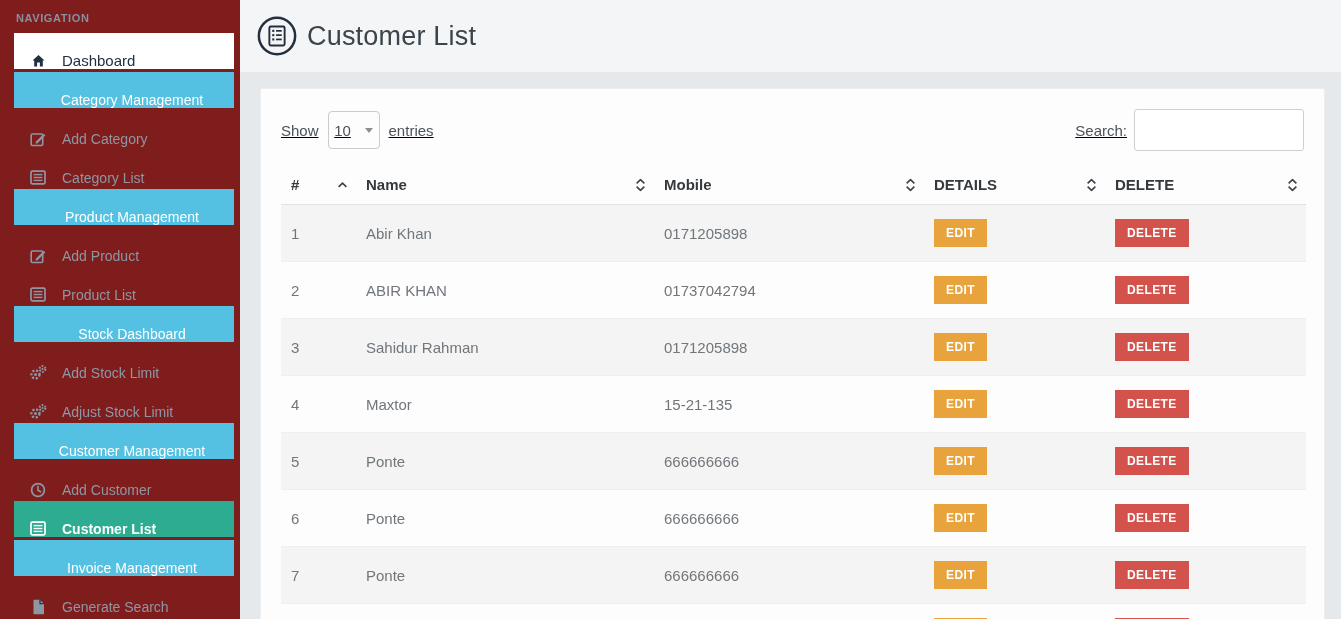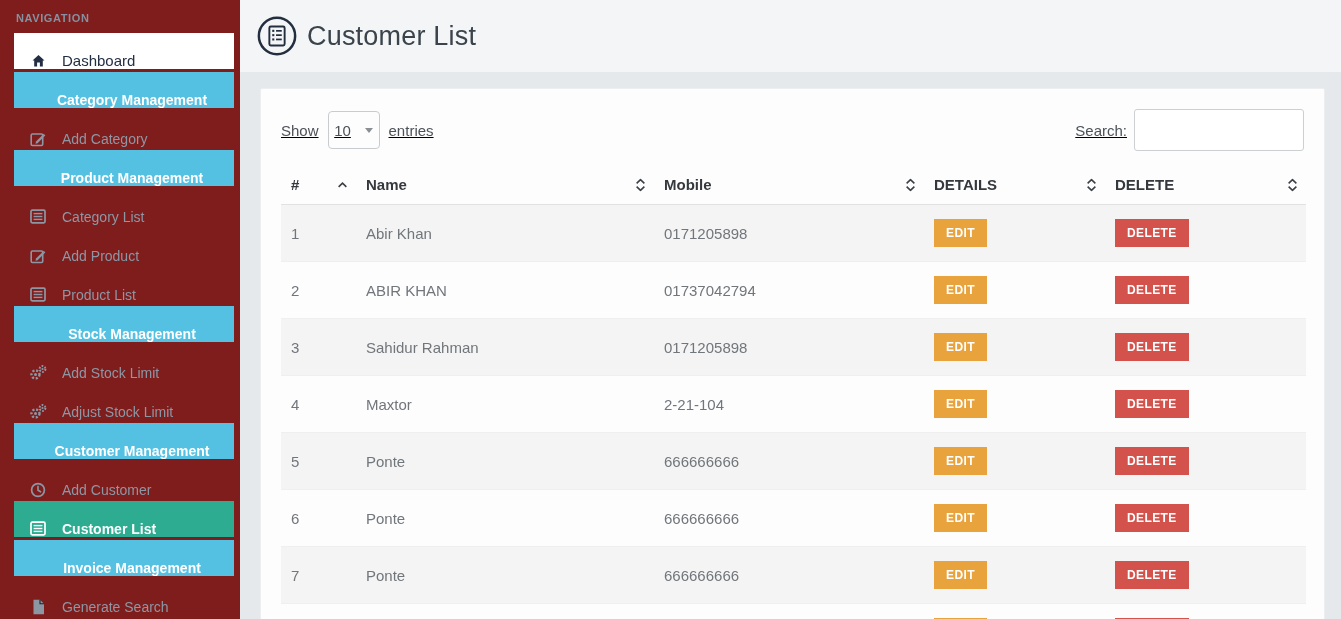--- a/index.html
+++ b/index.html
@@ -8,21 +8,21 @@
 
   
   .sidebar { position:absolute; left:0; top:0; width:248px; height:619px;
     background:#7f1d1d; overflow:hidden; }
   .nav-label { color:#8591a0; font-size:11px; letter-spacing:.6px;
     padding:12px 0 9px 16px; font-weight:bold; }
   .nav-item { height:36px; margin:0 14px 3px 14px; display:flex;
     align-items:flex-end; border-radius:0; font-size:14px; cursor:pointer; }
   .nav-dashboard { background:#ffffff; color:#222f42; font-size:15px; }
   .nav-dashboard .ni { color:#222f42; }
-  .nav-header { background:#54c1e3; color:#ffffff; font-weight:bold;
+  .nav-header { background:#54c1e3; color:#ffffff; font-weight:normal;
     justify-content:center;padding-left:16px; }
   .nav-link { color:#8d97a4; }
   .nav-link .ni { color:#8d97a4; }
   .nav-link.active { background:#2dac92; color:#ffffff; font-weight:bold; }
   .nav-link.active .ni { color:#ffffff; }
   .ni { width:20px; height:17px; margin:0 14px 0 14px; display:flex;
     align-items:center; justify-content:center; flex:none; }
   .ni svg { display:block; }
 
   
@@ -87,36 +87,36 @@
       <div class="nav-item nav-link">
         <span class="ni">
           <svg width="16" height="16" viewBox="0 0 16 16">
             <rect x="1.2" y="3" width="11.5" height="11.5" rx="1.2" fill="none" stroke="currentColor" stroke-width="1.6"></rect>
             <path d="M6 10.6 L12.6 4 L14.2 5.6 L7.6 12.2 L5.5 12.7 Z" fill="currentColor"></path>
             <path d="M13.2 3.4 L14.8 5" stroke="currentColor" stroke-width="1.6"></path>
           </svg>
         </span>
         <span>Add Category</span>
       </div>
-      <div class="nav-item nav-header">
-        <span>Product Management</span>
-      </div>
       <div class="nav-item nav-link">
         <span class="ni">
           <svg width="16" height="15" viewBox="0 0 16 15">
             <rect x="1" y="1.2" width="14" height="12.6" rx="1.2" fill="none" stroke="currentColor" stroke-width="1.7"></rect>
             <g stroke="currentColor" stroke-width="1.4">
               <line x1="3.6" y1="4.6" x2="12.4" y2="4.6"></line>
               <line x1="3.6" y1="7.5" x2="12.4" y2="7.5"></line>
               <line x1="3.6" y1="10.4" x2="12.4" y2="10.4"></line>
             </g>
           </svg>
         </span>
         <span>Category List</span>
       </div>
+      <div class="nav-item nav-header">
+        <span>Product Management</span>
+      </div>
       <div class="nav-item nav-link">
         <span class="ni">
           <svg width="16" height="16" viewBox="0 0 16 16">
             <rect x="1.2" y="3" width="11.5" height="11.5" rx="1.2" fill="none" stroke="currentColor" stroke-width="1.6"></rect>
             <path d="M6 10.6 L12.6 4 L14.2 5.6 L7.6 12.2 L5.5 12.7 Z" fill="currentColor"></path>
             <path d="M13.2 3.4 L14.8 5" stroke="currentColor" stroke-width="1.6"></path>
           </svg>
         </span>
         <span>Add Product</span>
       </div>
@@ -127,21 +127,21 @@
             <g stroke="currentColor" stroke-width="1.4">
               <line x1="3.6" y1="4.6" x2="12.4" y2="4.6"></line>
               <line x1="3.6" y1="7.5" x2="12.4" y2="7.5"></line>
               <line x1="3.6" y1="10.4" x2="12.4" y2="10.4"></line>
             </g>
           </svg>
         </span>
         <span>Product List</span>
       </div>
       <div class="nav-item nav-header">
-        <span>Stock Management</span>
+        <span>Stock Dashboard</span>
       </div>
       <div class="nav-item nav-link">
         <span class="ni">
           <svg width="18" height="16" viewBox="0 0 18 16">
             <circle cx="6.5" cy="9.5" r="4" fill="none" stroke="currentColor" stroke-width="2.4" stroke-dasharray="2.1 1.7"></circle>
             <circle cx="6.5" cy="9.5" r="1.5" fill="currentColor"></circle>
             <circle cx="13.5" cy="4" r="2.9" fill="none" stroke="currentColor" stroke-width="2" stroke-dasharray="1.7 1.4"></circle>
             <circle cx="13.5" cy="4" r="1.1" fill="currentColor"></circle>
           </svg>
         </span>
@@ -319,21 +319,21 @@
       <button class="btn btn-edit">EDIT</button>
     </td>
     <td>
       <button class="btn btn-delete">DELETE</button>
     </td>
   </tr>
 
   <tr>
     <td>4</td>
     <td>Maxtor</td>
-    <td>2-21-104</td>
+    <td>15-21-135</td>
     <td>
       <button class="btn btn-edit">EDIT</button>
     </td>
     <td>
       <button class="btn btn-delete">DELETE</button>
     </td>
   </tr>
 
   <tr>
     <td>5</td>

